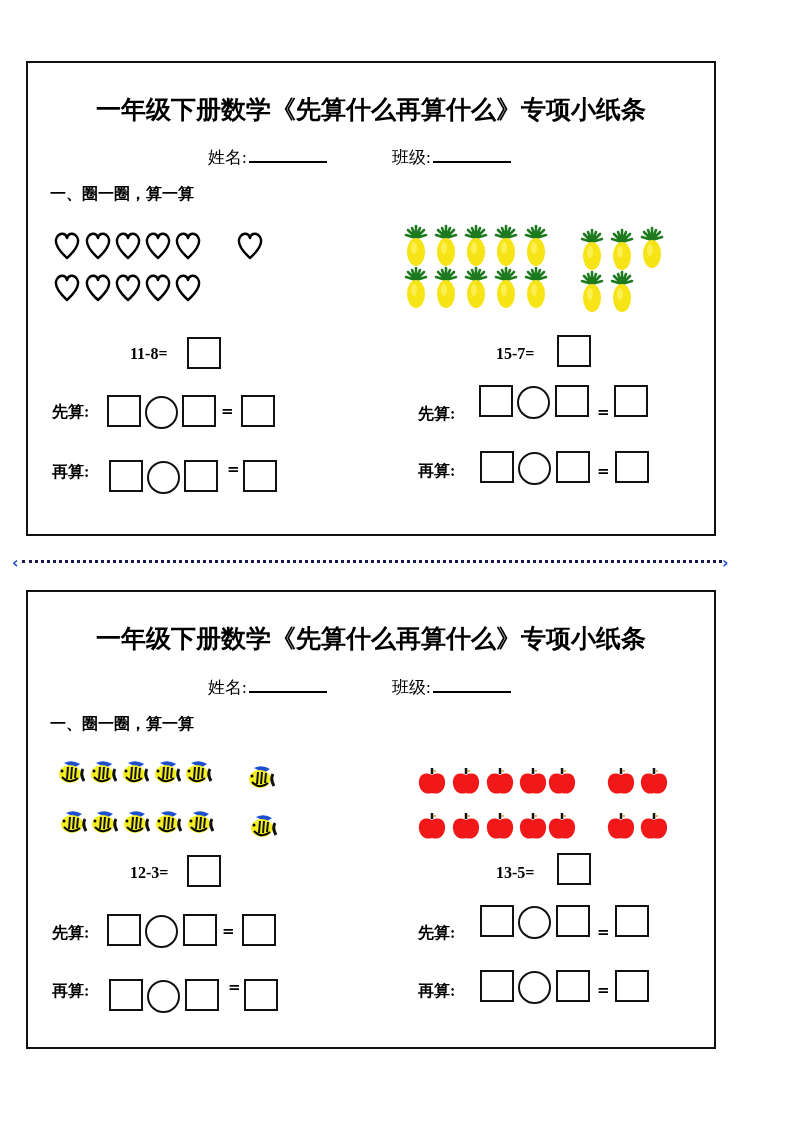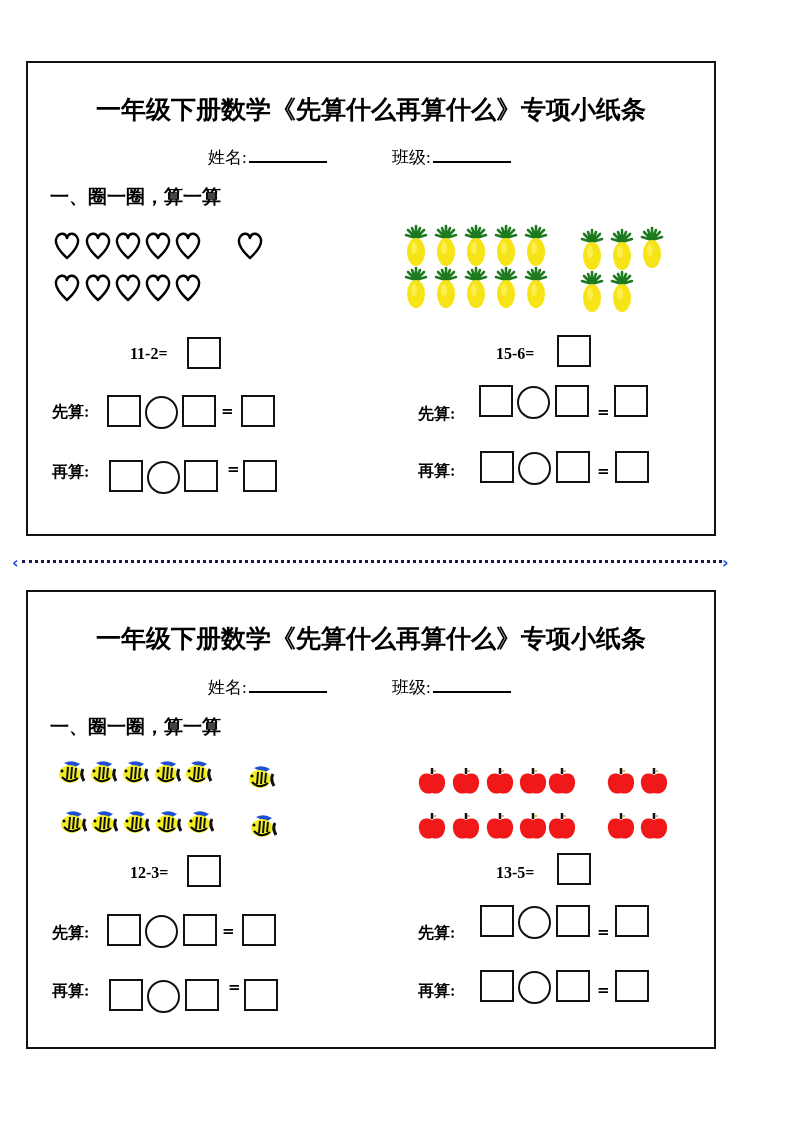--- a/index.html
+++ b/index.html
@@ -5,21 +5,21 @@
   html, body { margin: 0; padding: 0; background: #ffffff; }
   body { width: 793px; height: 1121px; position: relative; overflow: hidden;
          font-family: "DejaVu Sans", "Liberation Sans", sans-serif; color: #000; }
   .card { position: absolute; left: 26px; width: 690px; border: 2px solid #111; box-sizing: border-box; background: #fff; }
   .card-1 { top: 61px; height: 475px; }
   .card-2 { top: 590px; height: 459px; }
   .abs { position: absolute; font-family: Liberation Serif, serif; }
   .title { left: 0; width: 100%; text-align: center; font-weight: bold; font-size: 25px; letter-spacing: 0px; white-space: nowrap; }
   .info { font-size: 17px; white-space: nowrap; }
   .info .blank { display: inline-block; width: 78px; border-bottom: 2px solid #000; height: 16px; vertical-align: baseline; margin-left: 2px; }
-  .section { font-size: 19px; font-weight: bold; white-space: nowrap; }
+  .section { font-size: 16px; font-weight: bold; white-space: nowrap; }
   .eq { font-size: 16px; font-weight: bold; white-space: nowrap; }
   .label { font-size: 16px; font-weight: bold; white-space: nowrap; }
   .box { position: absolute; width: 34px; height: 32px; border: 2px solid #111; box-sizing: border-box; background: #fff; }
   .circ { position: absolute; width: 33px; height: 33px; border: 2px solid #111; border-radius: 50%; box-sizing: border-box; background: #fff; }
   .eqsign { position: absolute; font-size: 15px; font-weight: bold; }
   .divider { position: absolute; left: 22px; top: 560px; width: 700px; height: 0; border-top: 3px dotted #1a1a4a; }
   .arrow { position: absolute; top: 553px; font-size: 16px; color: #1f4fd8; font-weight: bold; }
 </style>
 </head>
 <body>
@@ -75,38 +75,38 @@
       <use href="#pine" x="4" y="45"></use>
         <use href="#pine" x="34" y="45"></use>
         <use href="#pine" x="64" y="45"></use>
         <use href="#pine" x="94" y="45"></use>
         <use href="#pine" x="124" y="45"></use>
       <use href="#pine" x="180" y="49"></use>
         <use href="#pine" x="210" y="49"></use>
     </svg>
   </div>
 
-  <div class="abs eq" style="left:102px; top:282px;">11-2=</div>
+  <div class="abs eq" style="left:102px; top:282px;">11-8=</div>
   <div class="box" style="left:159px; top:274px;"></div>
 
   <div class="abs label" style="left:24px; top:339px;">先算:</div>
   <div class="box" style="left:79px; top:332px;"></div>
   <div class="circ" style="left:117px; top:333px;"></div>
   <div class="box" style="left:154px; top:332px;"></div>
   <div class="eqsign" style="left:193px; top:339px;">=</div>
   <div class="box" style="left:213px; top:332px;"></div>
 
   <div class="abs label" style="left:24px; top:399px;">再算:</div>
   <div class="box" style="left:81px; top:397px;"></div>
   <div class="circ" style="left:119px; top:398px;"></div>
   <div class="box" style="left:156px; top:397px;"></div>
   <div class="eqsign" style="left:199px; top:397px;">=</div>
   <div class="box" style="left:215px; top:397px;"></div>
 
-  <div class="abs eq" style="left:468px; top:282px;">15-6=</div>
+  <div class="abs eq" style="left:468px; top:282px;">15-7=</div>
   <div class="box" style="left:529px; top:272px;"></div>
 
   <div class="abs label" style="left:390px; top:341px;">先算:</div>
   <div class="box" style="left:451px; top:322px;"></div>
   <div class="circ" style="left:489px; top:323px;"></div>
   <div class="box" style="left:527px; top:322px;"></div>
   <div class="eqsign" style="left:569px; top:340px;">=</div>
   <div class="box" style="left:586px; top:322px;"></div>
 
   <div class="abs label" style="left:390px; top:398px;">再算:</div>

